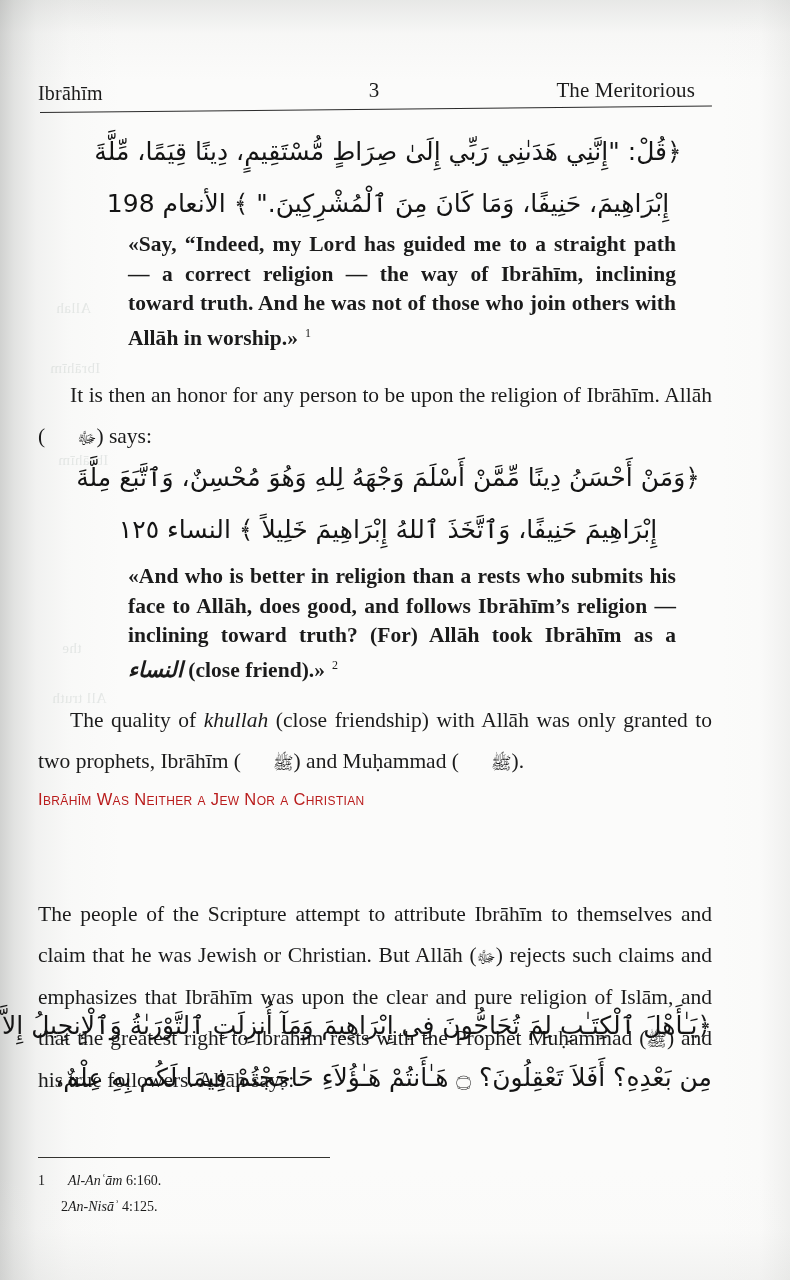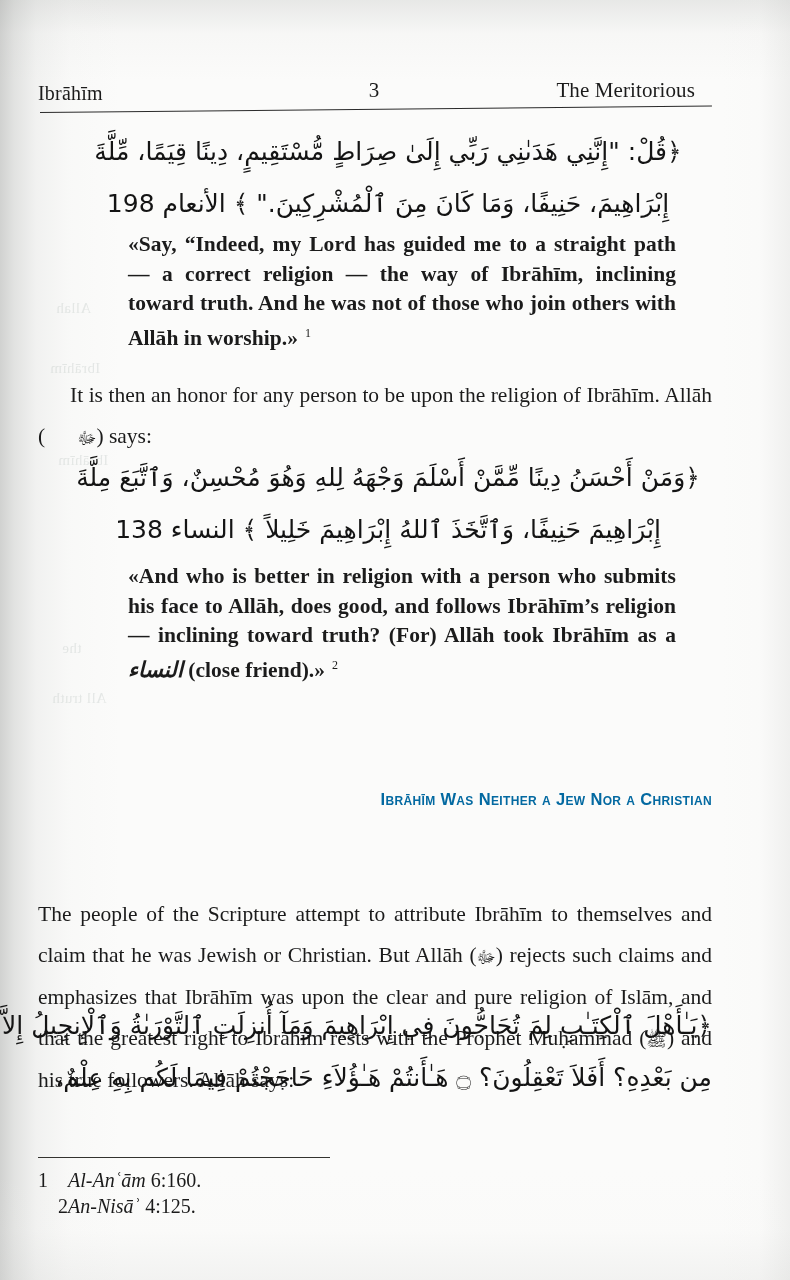--- a/index.html
+++ b/index.html
@@ -164,39 +164,38 @@
     transform: translateY(1px);
     letter-spacing: -0.5px;
   }
 
   
   .sect-head {
     position: absolute;
     left: 38px;
     width: 674px;
     font-family: "Liberation Sans", "DejaVu Sans", sans-serif;
-    font-weight: bold;
+    font-weight: normal;
     font-size: 16.5px;
     font-variant: small-caps;
     letter-spacing: .35px;
-    color: #0369a1;
-    text-align: right;
+    color: #b91c1c;
   }
 
   
   .fn-rule {
     position: absolute;
     left: 38px; top: 1157px;
     width: 292px; height: 0;
     border-top: 1.4px solid #33332f;
   }
   .fn {
     position: absolute;
     left: 38px;
-    font-size: 20px;
+    font-size: 14px;
     line-height: 25px;
     white-space: nowrap;
   }
   .fn .fn-num {
     display: inline-block;
     width: 30px;
   }
   .fn .fn-ref { font-style: italic; }
 </style>
 </head>
@@ -230,27 +229,30 @@
   <div class="trans" style="top:230px;">
     <span>«Say, “Indeed, my Lord has guided me to a straight path — a correct religion — the way of Ibrāhīm, inclining toward truth. And he was not of those who join others with Allāh in worship.»</span><sup>1</sup>
   </div>
 
   <div class="para indent" style="top:375px;">
     <span>It is then an honor for any person to be upon the religion of Ibrāhīm. Allāh (</span><span class="hon">ﷻ</span><span>) says:</span>
   </div>
 
   <div class="ayah" style="top:452px;">
     <span class="aline">﴿وَمَنْ أَحْسَنُ دِينًا مِّمَّنْ أَسْلَمَ وَجْهَهُ لِلهِ وَهُوَ مُحْسِنٌ، وَٱتَّبَعَ مِلَّةَ</span>
-    <span class="aline">إِبْرَاهِيمَ حَنِيفًا، وَٱتَّخَذَ ٱللهُ إِبْرَاهِيمَ خَلِيلاً ﴾ النساء 138</span>
+    <span class="aline">إِبْرَاهِيمَ حَنِيفًا، وَٱتَّخَذَ ٱللهُ إِبْرَاهِيمَ خَلِيلاً ﴾ النساء ١٢٥</span>
   </div>
 
   <div class="trans" style="top:562px;">
-    <span>«And who is better in religion with a person who submits his face to Allāh, does good, and follows Ibrāhīm’s religion — inclining toward truth? (For) Allāh took Ibrāhīm as a </span><i>النساء</i><span> (close friend).»</span><sup>2</sup>
-  </div>
-
+    <span>«And who is better in religion than a rests who submits his face to Allāh, does good, and follows Ibrāhīm’s religion — inclining toward truth? (For) Allāh took Ibrāhīm as a </span><i>النساء</i><span> (close friend).»</span><sup>2</sup>
+  </div>
+
+  <div class="para indent" style="top:700px;">
+    <span>The quality of </span><i>khullah</i><span> (close friendship) with Allāh was only granted to two prophets, Ibrāhīm (</span><span class="hon">ﷺ</span><span>) and Muḥammad (</span><span class="hon">ﷺ</span><span>).</span>
+  </div>
 
   <div class="sect-head" style="top:790px;">Ibrāhīm Was Neither a Jew Nor a Christian</div>
 
   <div class="para" style="top:846px;margin-top:48px;">
     <span>The people of the Scripture attempt to attribute Ibrāhīm to themselves and claim that he was Jewish or Christian. But Allāh (</span><span class="hon">ﷻ</span><span>) rejects such claims and emphasizes that Ibrāhīm was upon the clear and pure religion of Islām, and that the greatest right to Ibrāhīm rests with the Prophet Muḥammad (</span><span class="hon">ﷺ</span><span>) and his true followers. Allāh says:</span>
   </div>
 
   <div class="ayah" style="top:1000px;">
     <span class="aline">﴿يَـٰأَهْلَ ٱلْكِتَـٰبِ لِمَ تُحَاجُّونَ فِي إِبْرَاهِيمَ وَمَآ أُنزِلَتِ ٱلتَّوْرَىٰةُ وَٱلْإِنجِيلُ إِلاَّ</span>
     <span class="aline">مِن بَعْدِهِ؟ أَفَلاَ تَعْقِلُونَ؟ ۝ هَـٰأَنتُمْ هَـٰؤُلاَءِ حَاجَجْتُمْ فِيمَا لَكُم بِهِ عِلْمٌ،</span>

